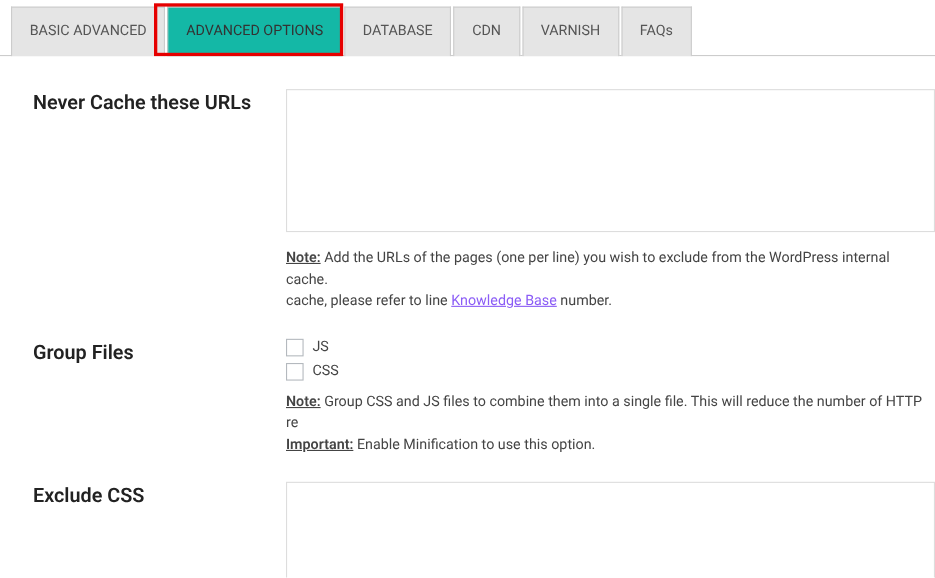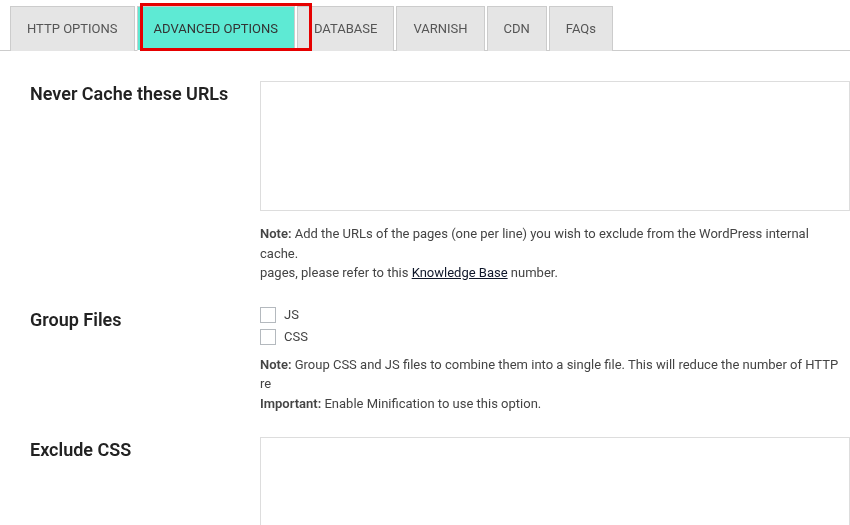--- a/index.html
+++ b/index.html
@@ -25,21 +25,21 @@
       font-size: 13px;
       color: #555;
       background: #e5e5e5;
       border: 1px solid #ccc;
       border-bottom: none;
       cursor: pointer;
       position: relative;
       top: 1px;
     }
     .tab.active {
-      background: #5eead4;
+      background: #14b8a6;
       color: #333;
       border-bottom: 1px solid #fff;
     }
     .highlight-box {
       position: absolute;
       border: 3px solid #e60000;
       pointer-events: none;
     }
     .content {
       padding: 30px 0 0 30px;
@@ -70,23 +70,23 @@
     }
     .textarea-short {
       height: 100px;
     }
     .note {
       font-size: 13px;
       color: #444;
       margin-top: 10px;
       line-height: 1.5;
     }
-    .note-b { font-weight: 600; }
+    .note-b { font-weight: 600; text-decoration: underline; }
     .link {
-      color: #0f172a;
+      color: #8b5cf6;
       text-decoration: underline;
       cursor: pointer;
       margin-top: 20px;
     }
     .checkbox-line {
       display: flex;
       align-items: center;
       margin-bottom: 6px;
     }
     .checkbox {
@@ -99,39 +99,39 @@
     }
     .checkbox-label {
       font-size: 13px;
       color: #444;
     }
   </style>
 </head>
 <body>
 
 <div class="tabs">
-  <div class="tab">HTTP OPTIONS</div>
+  <div class="tab">BASIC ADVANCED</div>
   <div class="tab active">ADVANCED OPTIONS</div>
   <div class="tab">DATABASE</div>
+  <div class="tab">CDN</div>
   <div class="tab">VARNISH</div>
-  <div class="tab">CDN</div>
   <div class="tab">FAQs</div>
 </div>
 
 <div class="highlight-box" style="left:140px; top:3px; width:172px; height:48px;"></div>
 
 <div class="content">
 
   <div class="row">
     <div class="label-col">Never Cache these URLs</div>
     <div class="field-col">
       <textarea style=""></textarea>
       <div class="note">
         <span class="note-b">Note:</span><span> Add the URLs of the pages (one per line) you wish to exclude from the WordPress internal cache.</span><br>
-        <span> pages, please refer to this </span><span class="link">Knowledge Base</span><span> number.</span>
+        <span> cache, please refer to line </span><span class="link">Knowledge Base</span><span> number.</span>
       </div>
     </div>
   </div>
 
   <div class="row">
     <div class="label-col">Group Files</div>
     <div class="field-col">
       <div class="checkbox-line">
         <div class="checkbox"></div>
         <span class="checkbox-label">JS</span>

